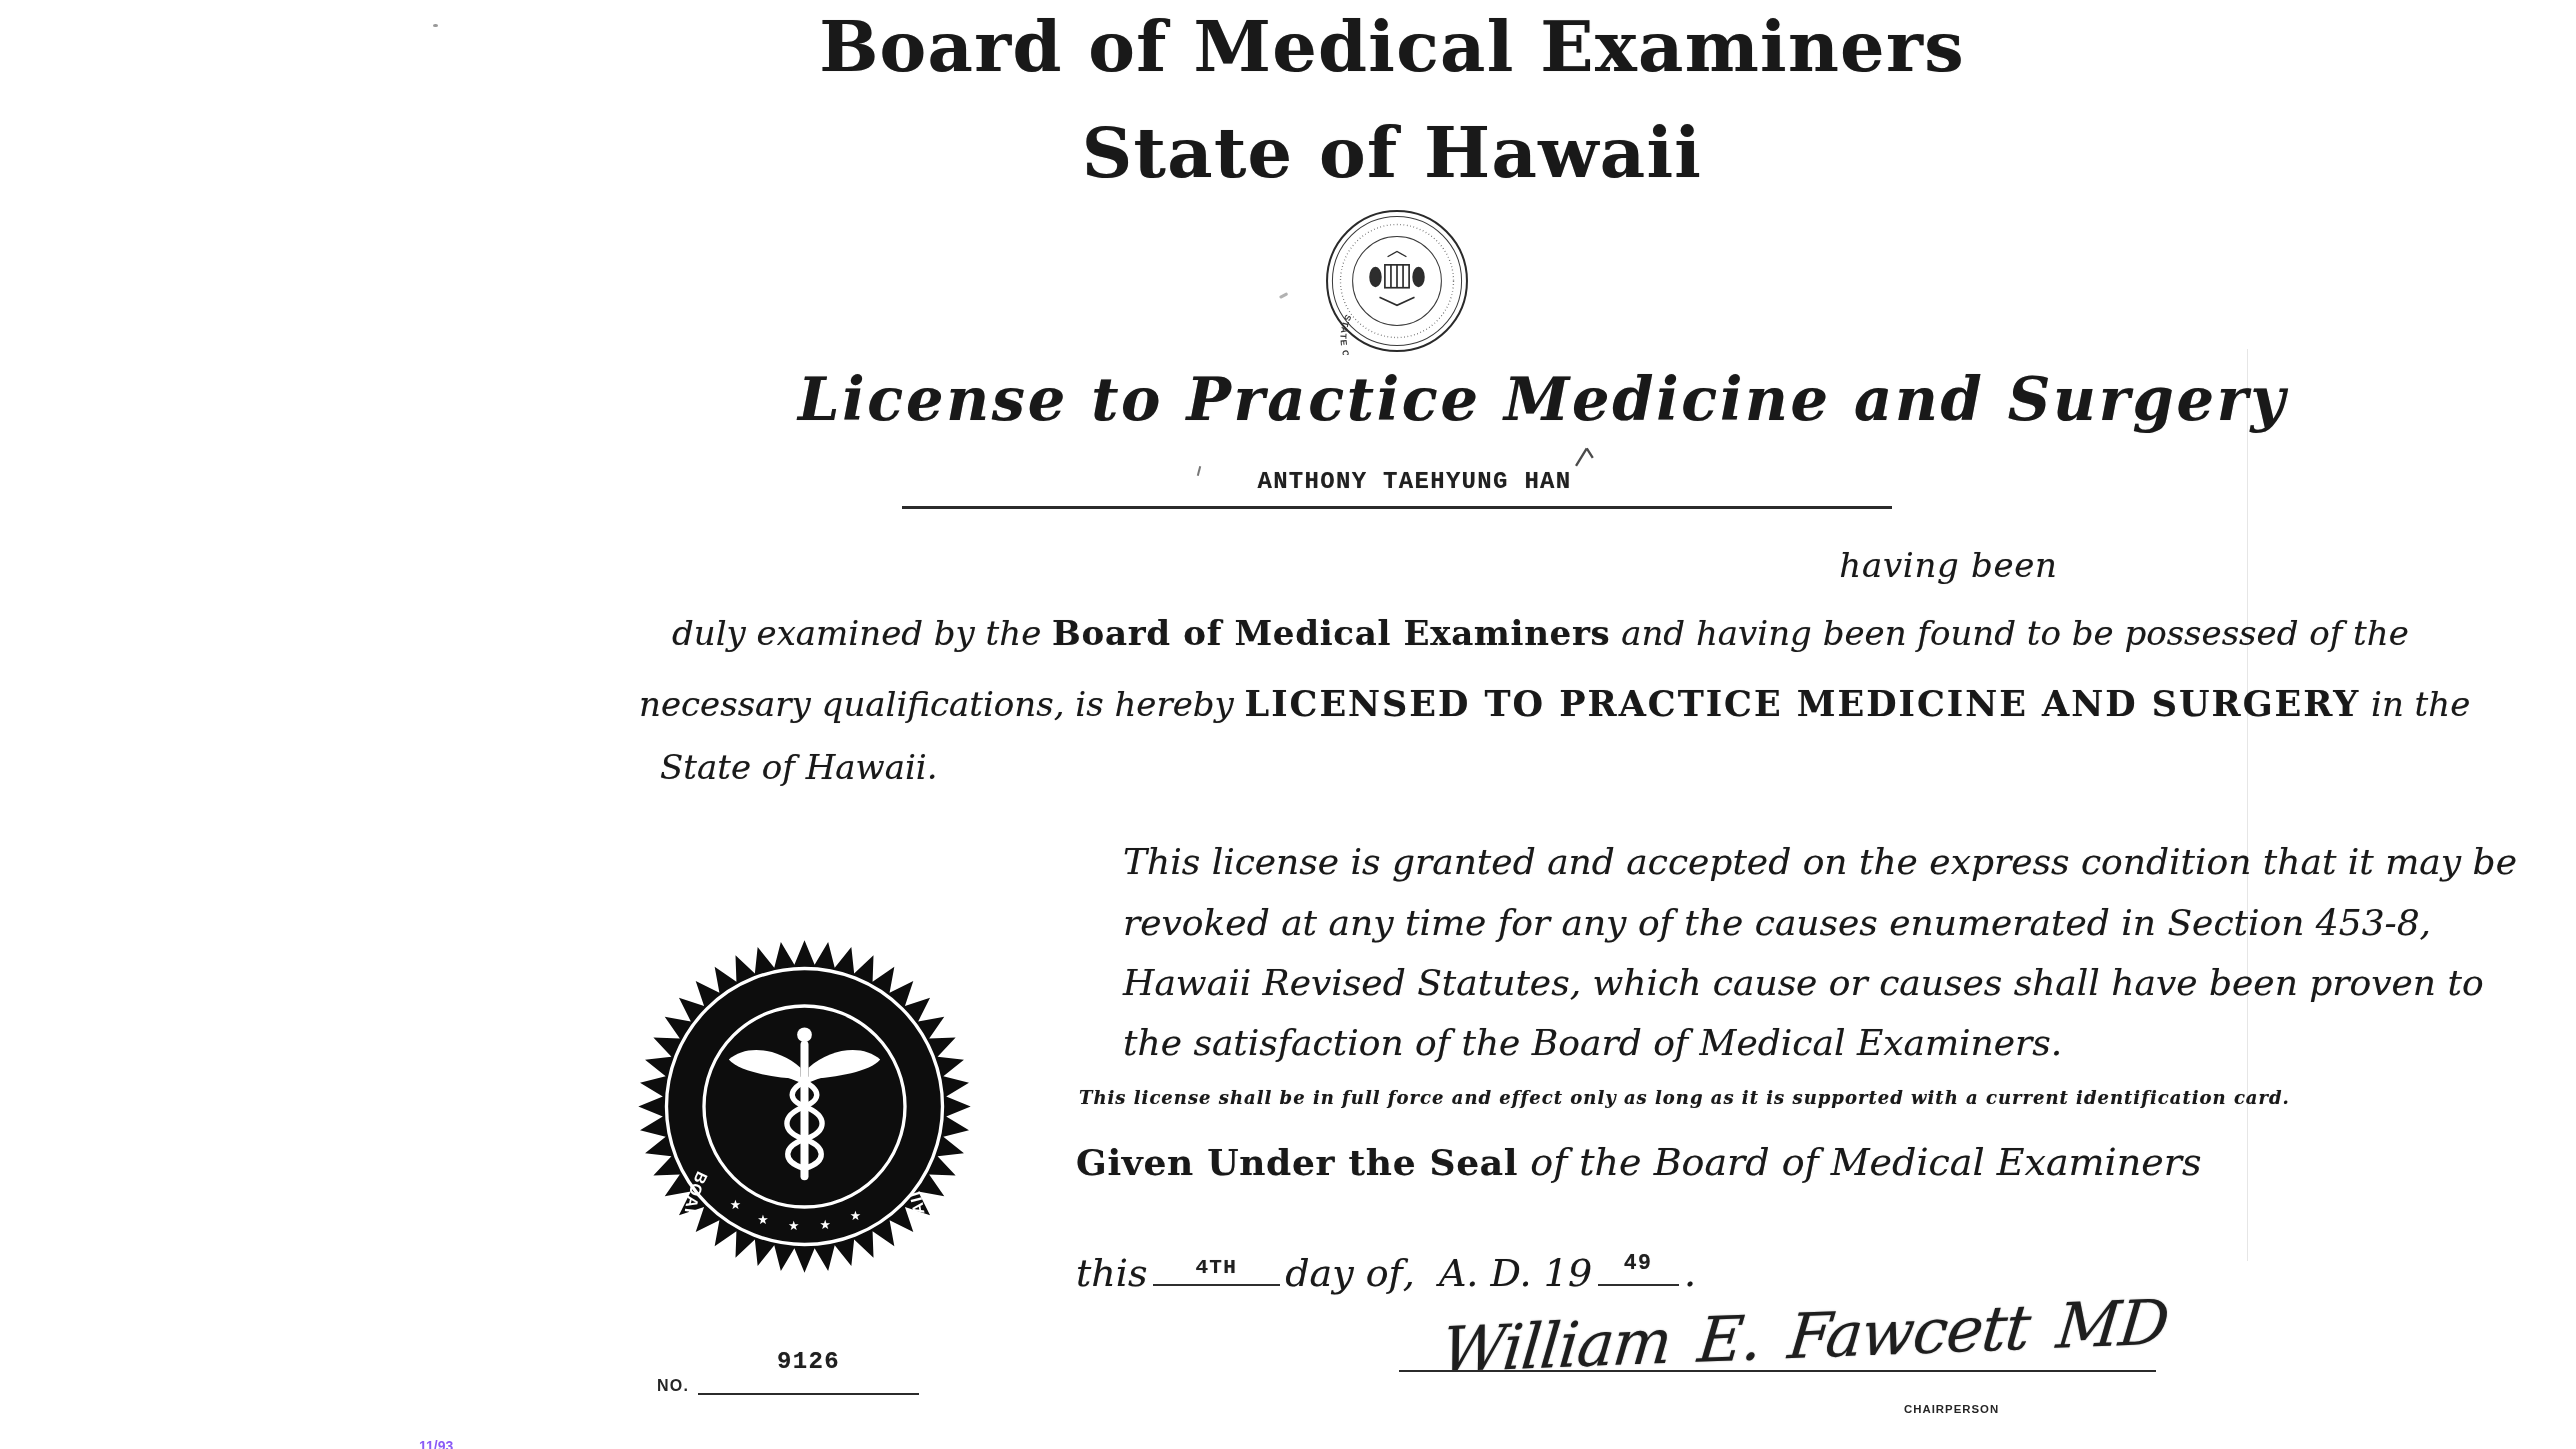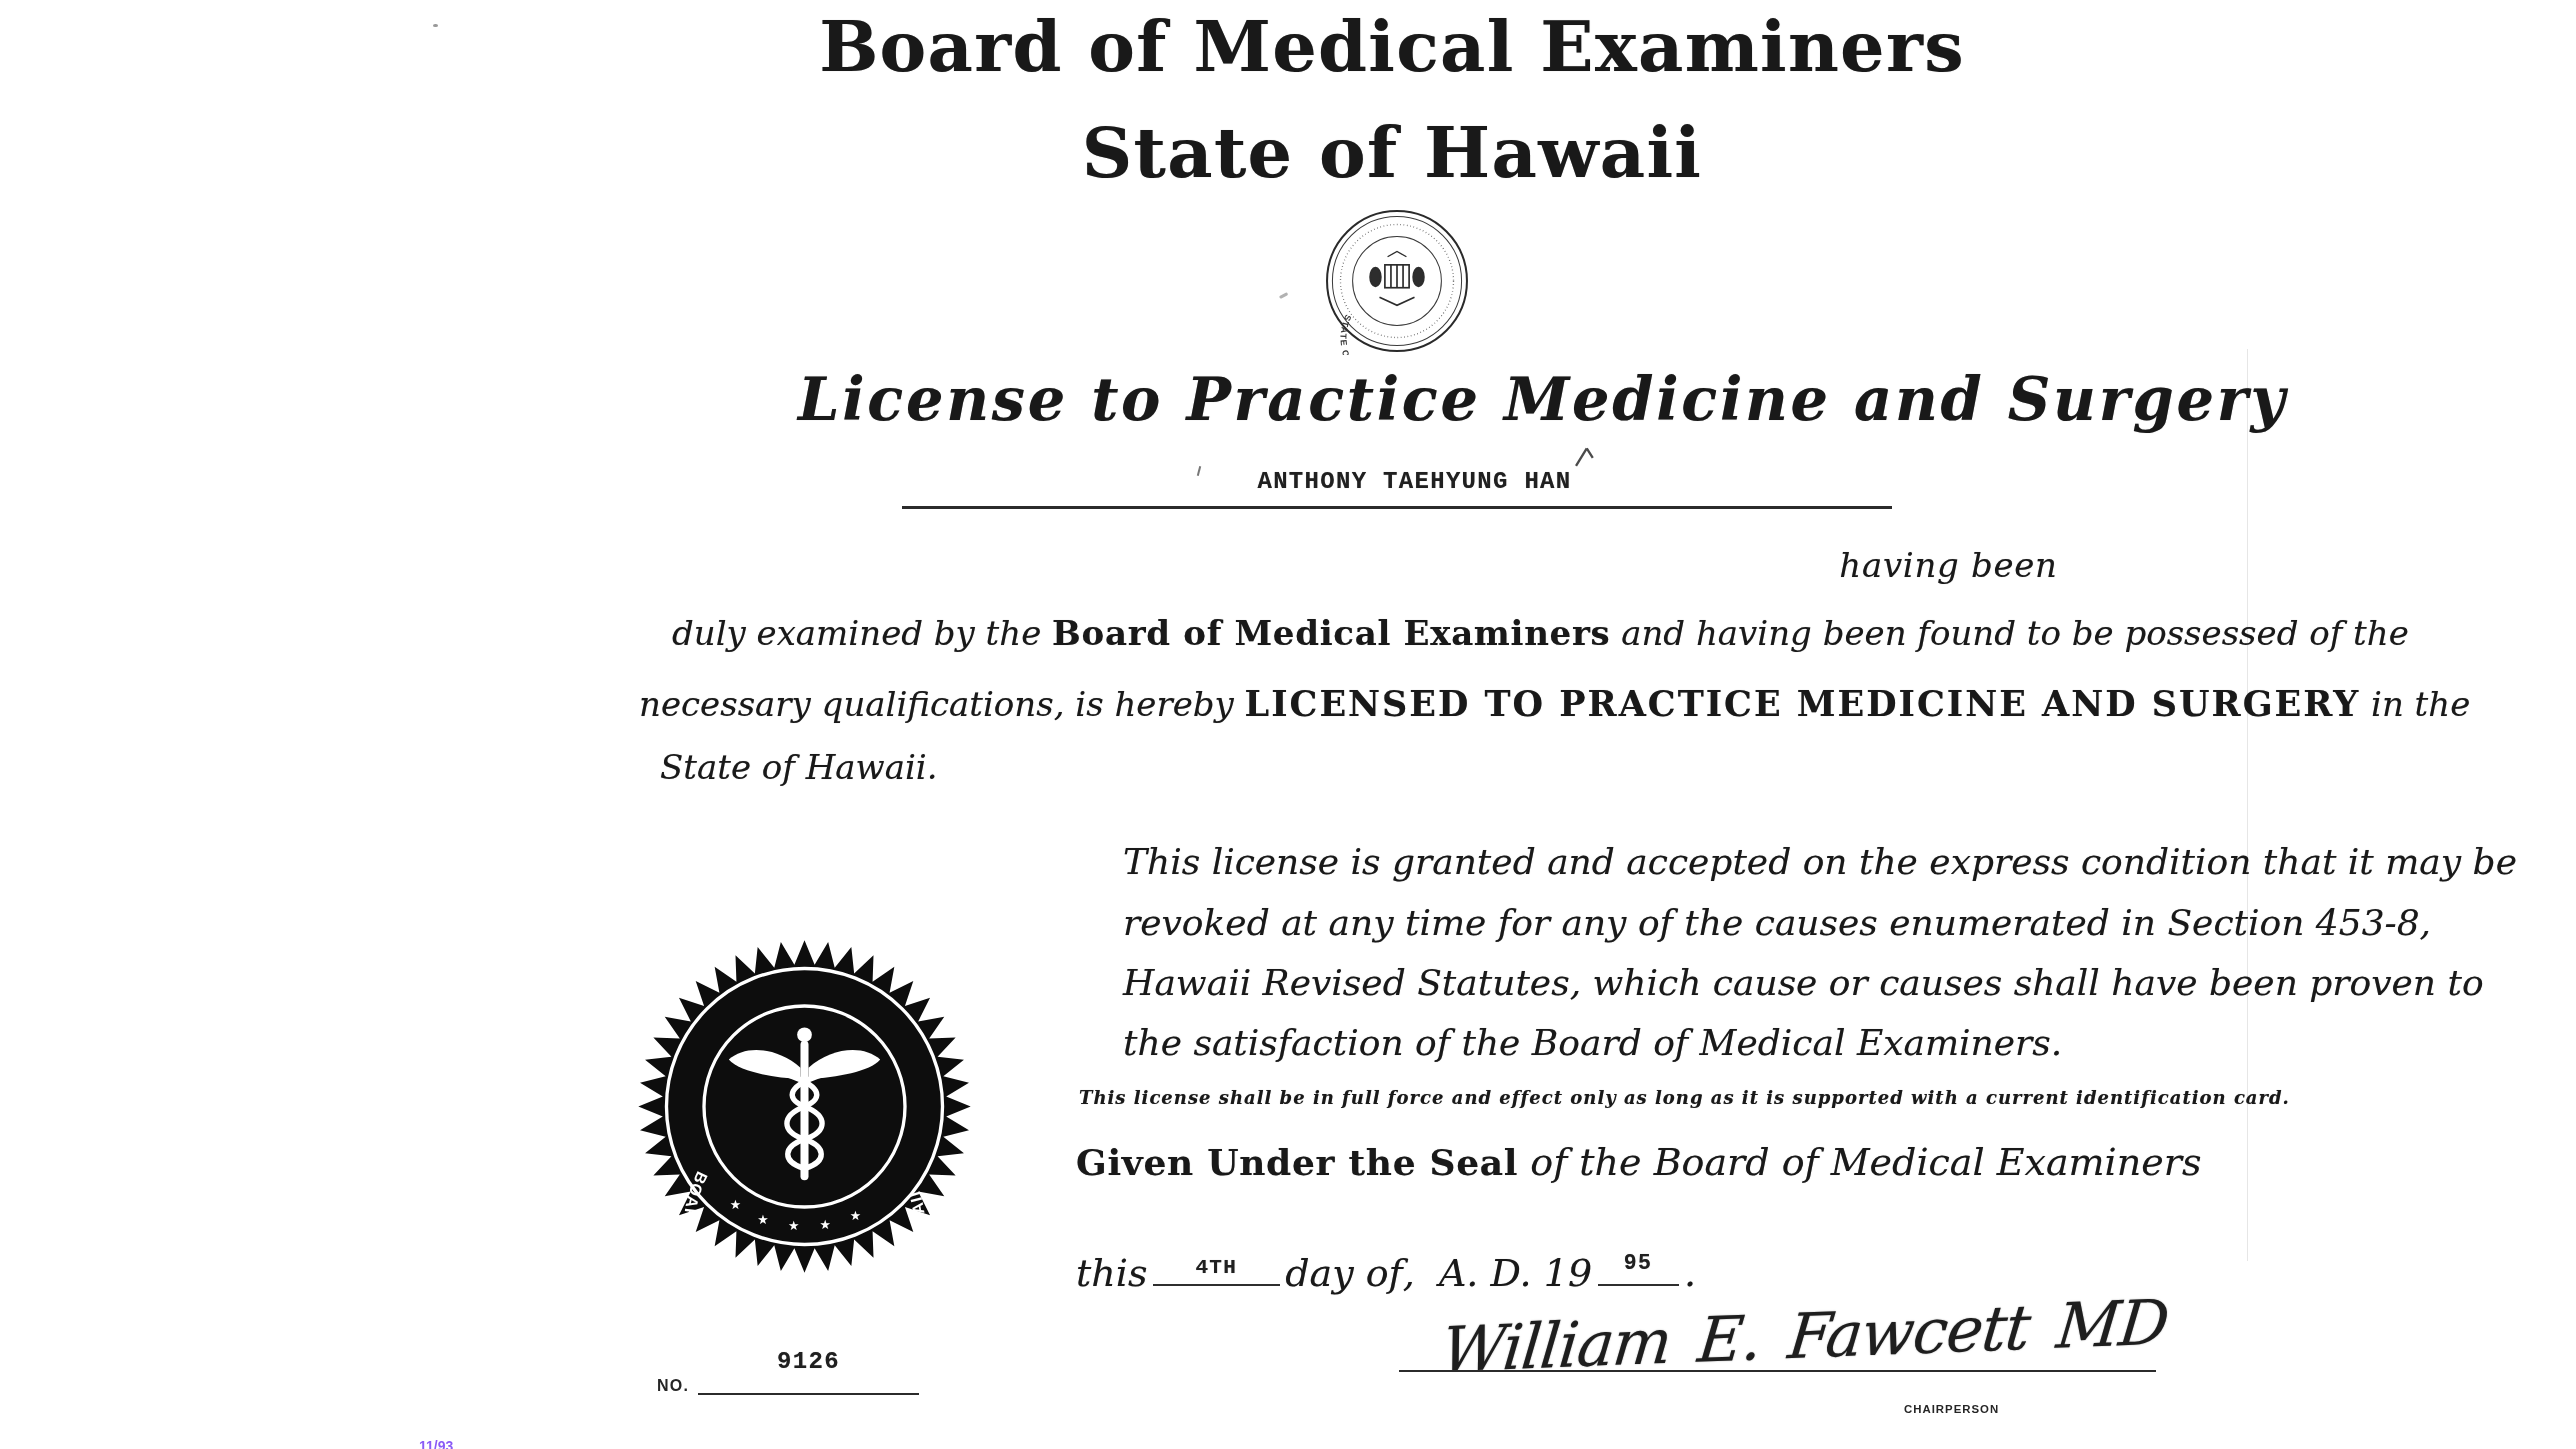--- a/index.html
+++ b/index.html
@@ -127,21 +127,21 @@
 <div class="abs ink script cond c3 nowrap">the satisfaction of the Board of Medical Examiners.</div>
 <div class="abs ink fineprint nowrap">This license shall be in full force and effect only as long as  it is supported with a current identification card.</div>
 
 <div class="abs ink given nowrap"><span class="blackletter">Given Under the Seal</span><span class="script"> of the Board of Medical Examiners</span></div>
 
 <div class="abs ink dateline">
   <span class="script">this</span>
   <span class="slot slot-day"><span class="typed">4TH</span></span>
   <span class="script">day of</span>
   <span class="script">,  A. D. 19</span>
-  <span class="slot slot-year"><span class="typed">95</span></span>
+  <span class="slot slot-year"><span class="typed">49</span></span>
   <span class="script">.</span>
 </div>
 
 <svg class="abs board-seal" viewBox="0 0 500 500">
   <polygon points="498.0,250.0 461.5,265.1 495.5,285.3 457.2,295.1 488.0,319.9 448.6,324.1 475.6,353.0 436.1,351.6 458.6,384.1 419.7,377.0 437.4,412.4 399.9,399.9 412.4,437.4 377.0,419.7 384.1,458.6 351.6,436.1 353.0,475.6 324.1,448.6 319.9,488.0 295.1,457.2 285.3,495.5 265.1,461.5 250.0,498.0 234.9,461.5 214.7,495.5 204.9,457.2 180.1,488.0 175.9,448.6 147.0,475.6 148.4,436.1 115.9,458.6 123.0,419.7 87.6,437.4 100.1,399.9 62.6,412.4 80.3,377.0 41.4,384.1 63.9,351.6 24.4,353.0 51.4,324.1 12.0,319.9 42.8,295.1 4.5,285.3 38.5,265.1 2.0,250.0 38.5,234.9 4.5,214.7 42.8,204.9 12.0,180.1 51.4,175.9 24.4,147.0 63.9,148.4 41.4,115.9 80.3,123.0 62.6,87.6 100.1,100.1 87.6,62.6 123.0,80.3 115.9,41.4 148.4,63.9 147.0,24.4 175.9,51.4 180.1,12.0 204.9,42.8 214.7,4.5 234.9,38.5 250.0,2.0 265.1,38.5 285.3,4.5 295.1,42.8 319.9,12.0 324.1,51.4 353.0,24.4 351.6,63.9 384.1,41.4 377.0,80.3 412.4,62.6 399.9,100.1 437.4,87.6 419.7,123.0 458.6,115.9 436.1,148.4 475.6,147.0 448.6,175.9 488.0,180.1 457.2,204.9 495.5,214.7 461.5,234.9" fill="#0d0d0d"></polygon>
   <circle cx="250" cy="250" r="206" fill="none" stroke="#ffffff" stroke-width="5"></circle>
   <defs>
     <path id="ringA" d="M 94 340 A 180 180 0 1 0 406 340"></path>
   </defs>
   <text font-family="Liberation Sans, sans-serif" font-size="24" font-weight="bold" fill="#ffffff" letter-spacing="2">

